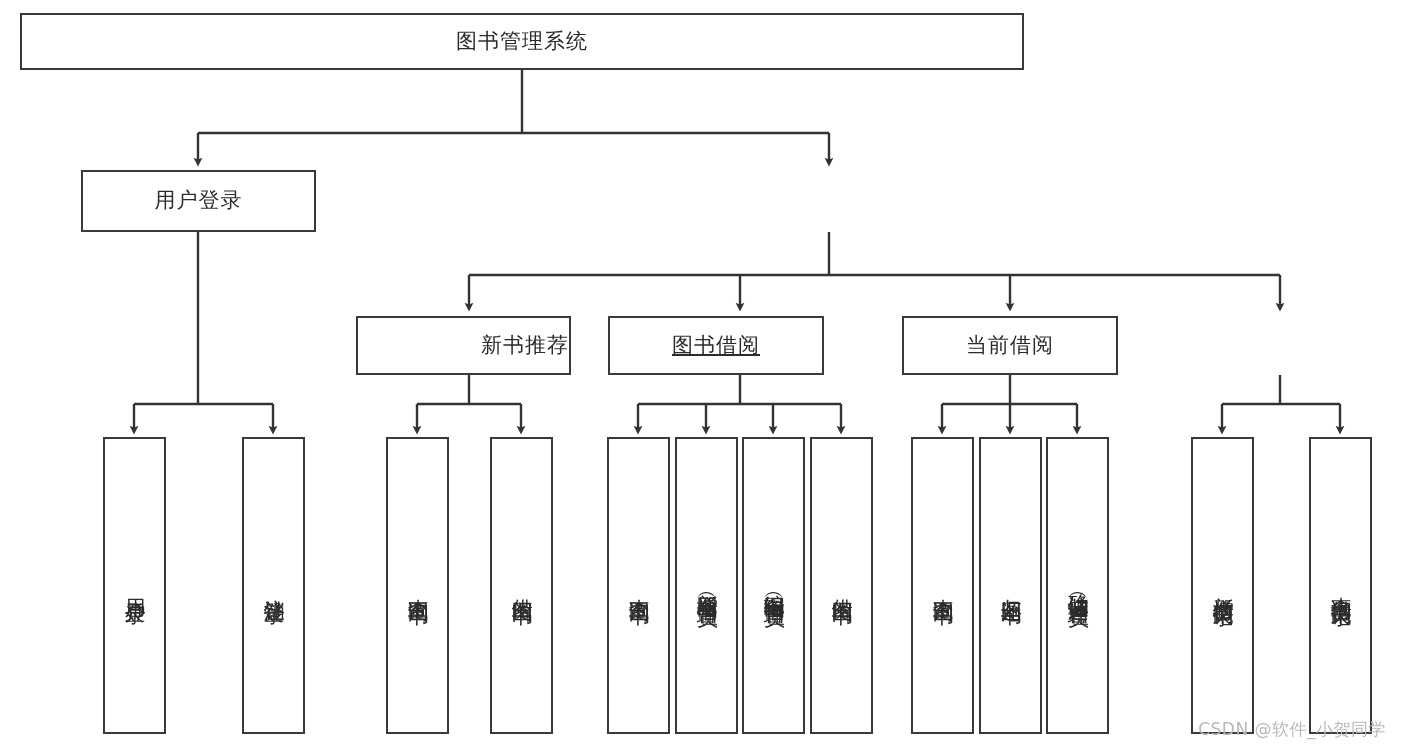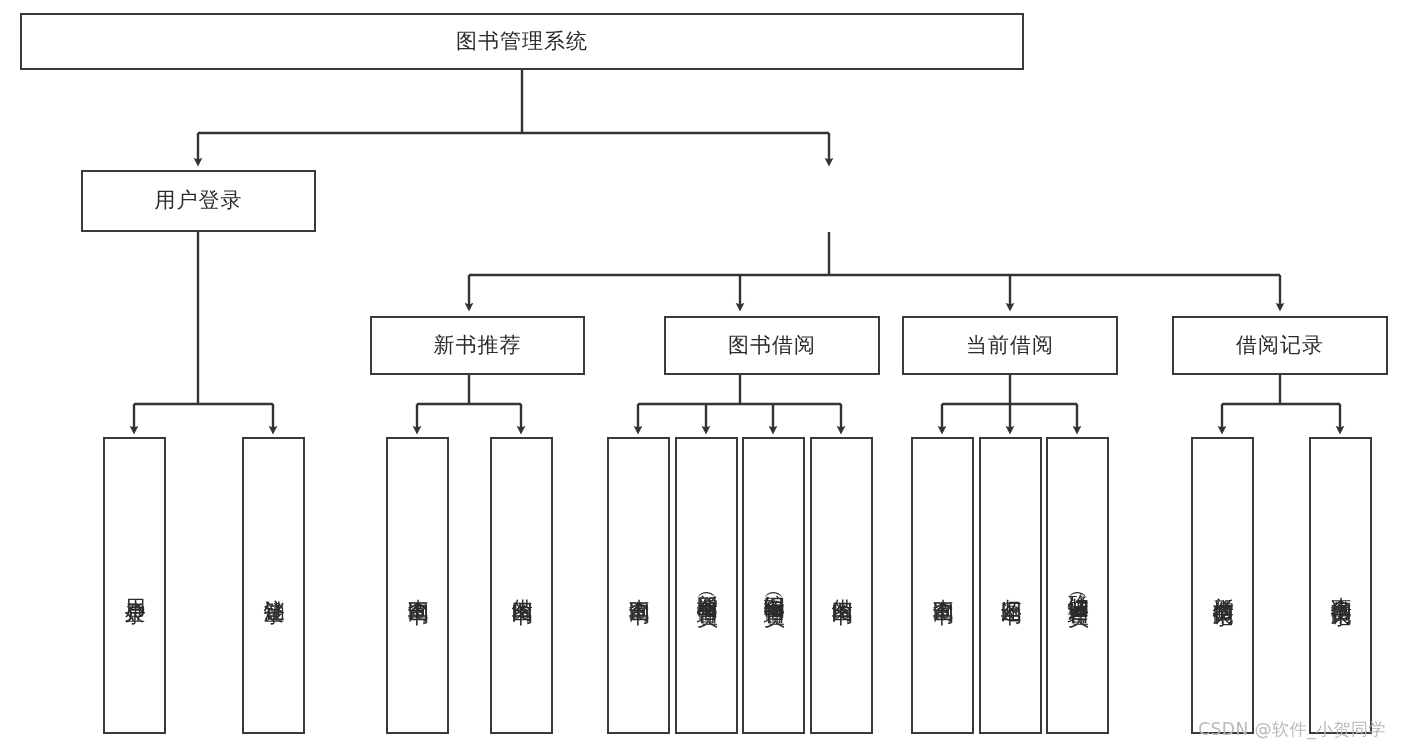--- a/index.html
+++ b/index.html
@@ -126,31 +126,28 @@
   </svg>
 
   <div class="node h" style="left:20px; top:13px; width:1004px; height:57px;">
     <span class="lbl">图书管理系统</span>
   </div>
 
   <div class="node h" style="left:81px; top:170px; width:235px; height:62px;">
     <span class="lbl">用户登录</span>
   </div>
 
-  <div class="node h" style="left:370px; top:316px; width:215px; height:59px;">
+  <div class="node h" style="left:356px; top:316px; width:215px; height:59px;justify-content:flex-end;">
     <span class="lbl">新书推荐</span>
   </div>
-  <div class="node h" style="left:664px; top:316px; width:216px; height:59px;">
+  <div class="node h" style="left:608px; top:316px; width:216px; height:59px;text-decoration:underline;">
     <span class="lbl">图书借阅</span>
   </div>
   <div class="node h" style="left:902px; top:316px; width:216px; height:59px;">
     <span class="lbl">当前借阅</span>
-  </div>
-  <div class="node h" style="left:1172px; top:316px; width:216px; height:59px;">
-    <span class="lbl">借阅记录</span>
   </div>
 
   <div class="node v" style="left:103px; top:437px; width:63px; height:297px;">
     <span class="lbl">用户登录</span>
   </div>
   <div class="node v" style="left:242px; top:437px; width:63px; height:297px;">
     <span class="lbl">注销登录</span>
   </div>
 
   <div class="node v" style="left:386px; top:437px; width:63px; height:297px;">

